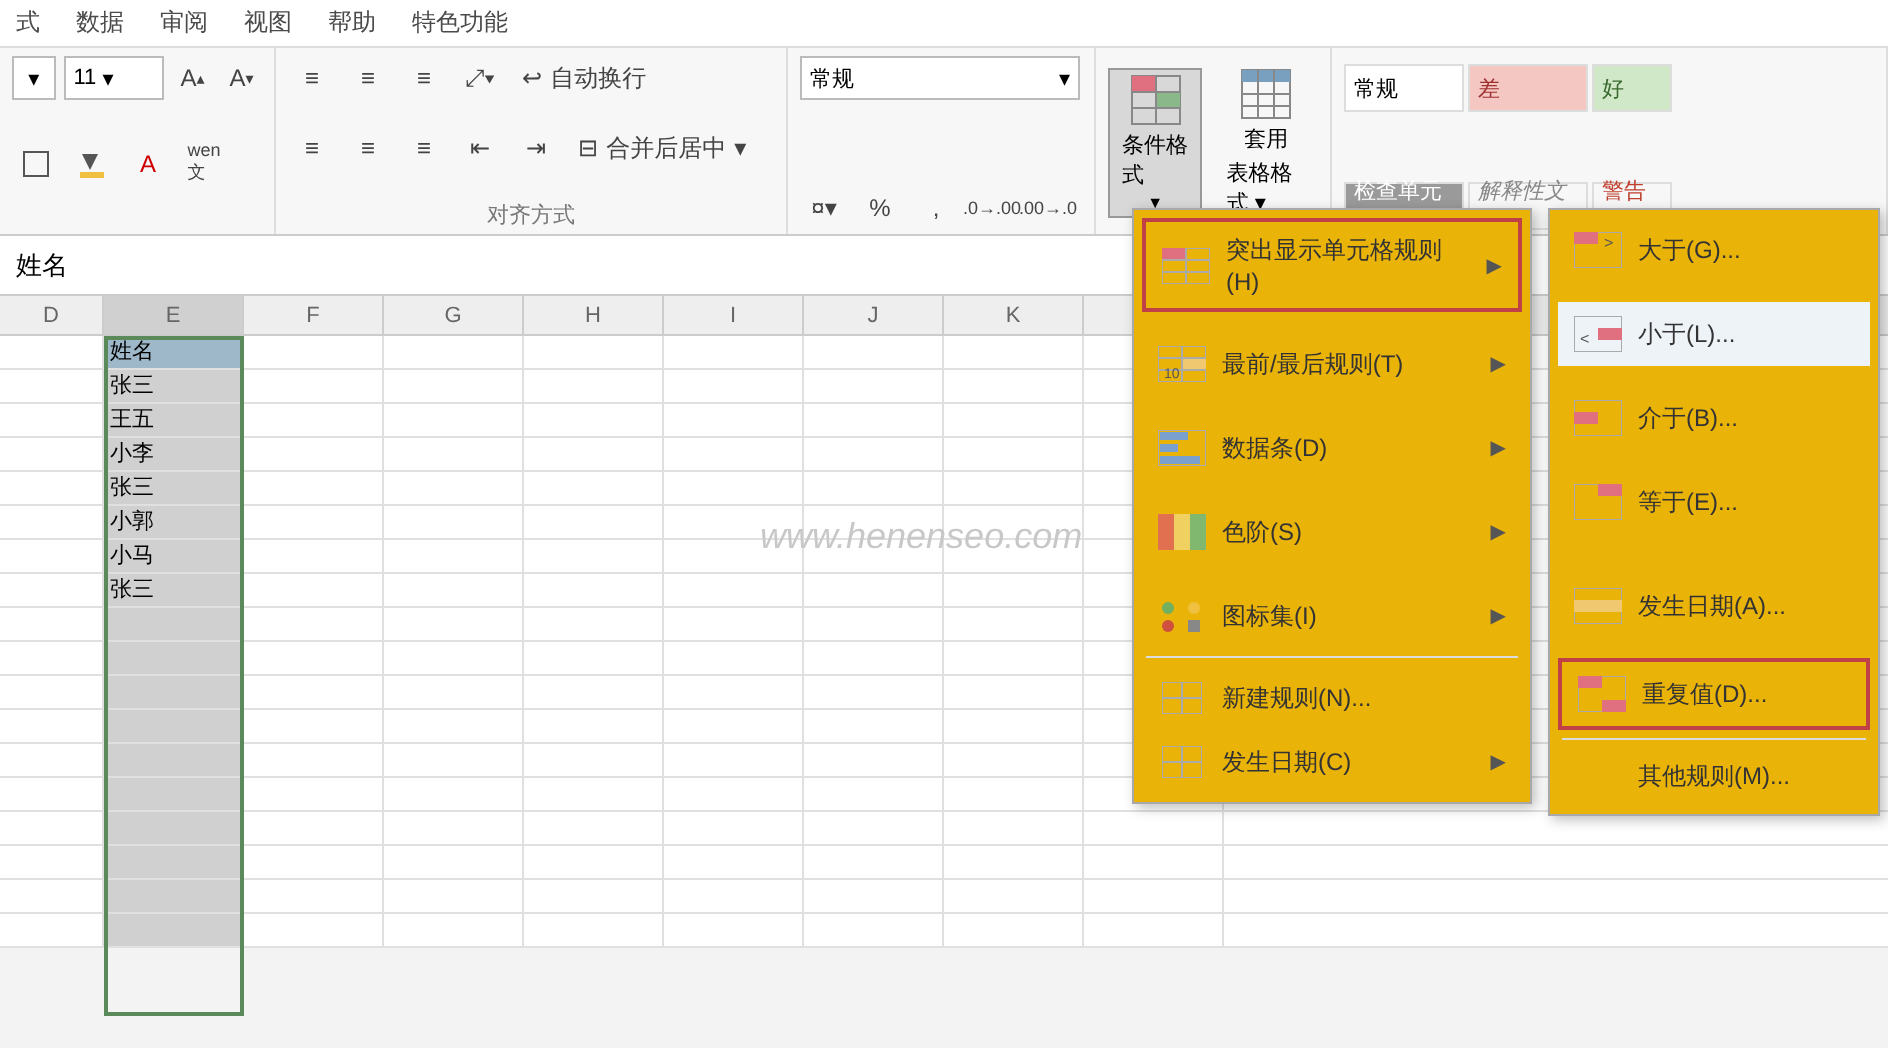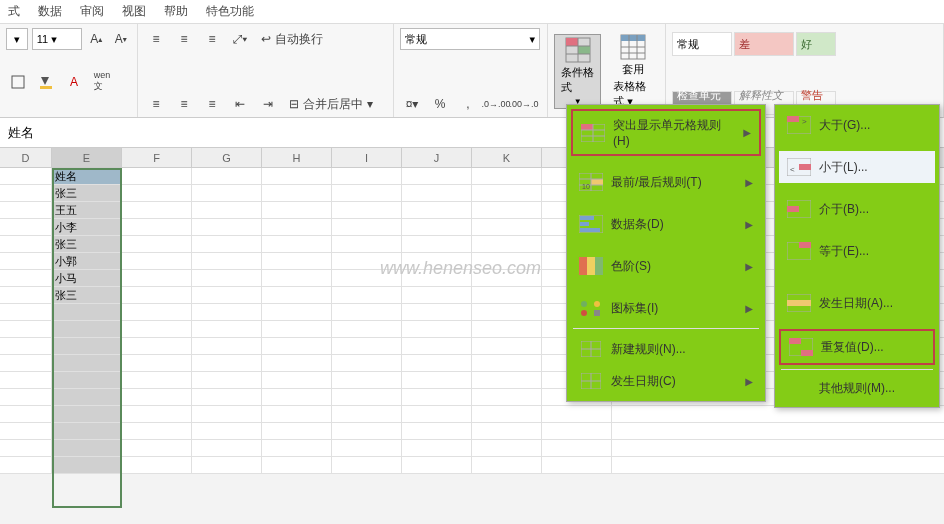--- a/index.html
+++ b/index.html
@@ -20,21 +20,21 @@
     .grid-area { position: relative; background: #fff; }
     .colheads { display: flex; height: 20px; background: #eee; border-bottom: 1px solid #ccc; }
     .colhead { width: 70px; border-right: 1px solid #ccc; text-align: center; font-size: 11px; color: #666; line-height: 20px; }
     .colhead.sel-col { background: #d0d0d0; }
     .rows { }
     .row { display: flex; height: 17px; border-bottom: 1px solid #e0e0e0; }
     .cell { width: 70px; border-right: 1px solid #e0e0e0; font-size: 11px; padding: 0 3px; line-height: 17px; overflow: hidden; }
     .cell.sel-cell { background: #d0d0d0; }
     .cell.hdr { background: #9fb8c9; }
     .seloutline { position: absolute; border: 2px solid #5a8a5a; pointer-events: none; }
-    .menu { position: absolute; background: #84cc16; border: 1px solid #a8a8a8; box-shadow: 2px 2px 6px rgba(0,0,0,.25); padding: 4px; z-index: 10; }
+    .menu { position: absolute; background: #eab308; border: 1px solid #a8a8a8; box-shadow: 2px 2px 6px rgba(0,0,0,.25); padding: 4px; z-index: 10; }
     .menu-item { display: flex; align-items: center; gap: 8px; padding: 6px 8px; width: 190px; font-size: 12px; color: #333; }
     .menu-item.hl { border: 2px solid #c04048; }
     .menu-item .mi-icon { width: 24px; height: 20px; display: flex; align-items: center; justify-content: center; }
     .menu-item .arrow { margin-left: auto; color: #555; font-size: 10px; }
     .menu-sep { height: 1px; background: #ddd; margin: 4px 2px; }
     .wm { position: absolute; left: 380px; top: 258px; color: #c8c8c8; font-size: 18px; font-style: italic; z-index: 1; pointer-events: none; }
     svg { display: block; }
   </style>
 </head>
 <body>
@@ -89,20 +89,21 @@
         </div>
     </div>
     <div class="btnrow">
       <div class="rbtn">≡</div>
       <div class="rbtn">≡</div>
       <div class="rbtn">≡</div>
       <div class="rbtn">⇤</div>
       <div class="rbtn">⇥</div>
       <div class="rbtn" style="width:auto;padding:0 4px;gap:4px"><span>⊟</span><span>合并后居中</span> ▾</div>
     </div>
+    <div class="group-label">对齐方式</div>
   </div>
 
   <div class="group" style="width:154px">
     <div class="btnrow">
       <div class="sel" style="width:140px;justify-content:space-between">
           <span>常规</span>
           <span>▾</span>
         </div>
     </div>
     <div class="btnrow">

